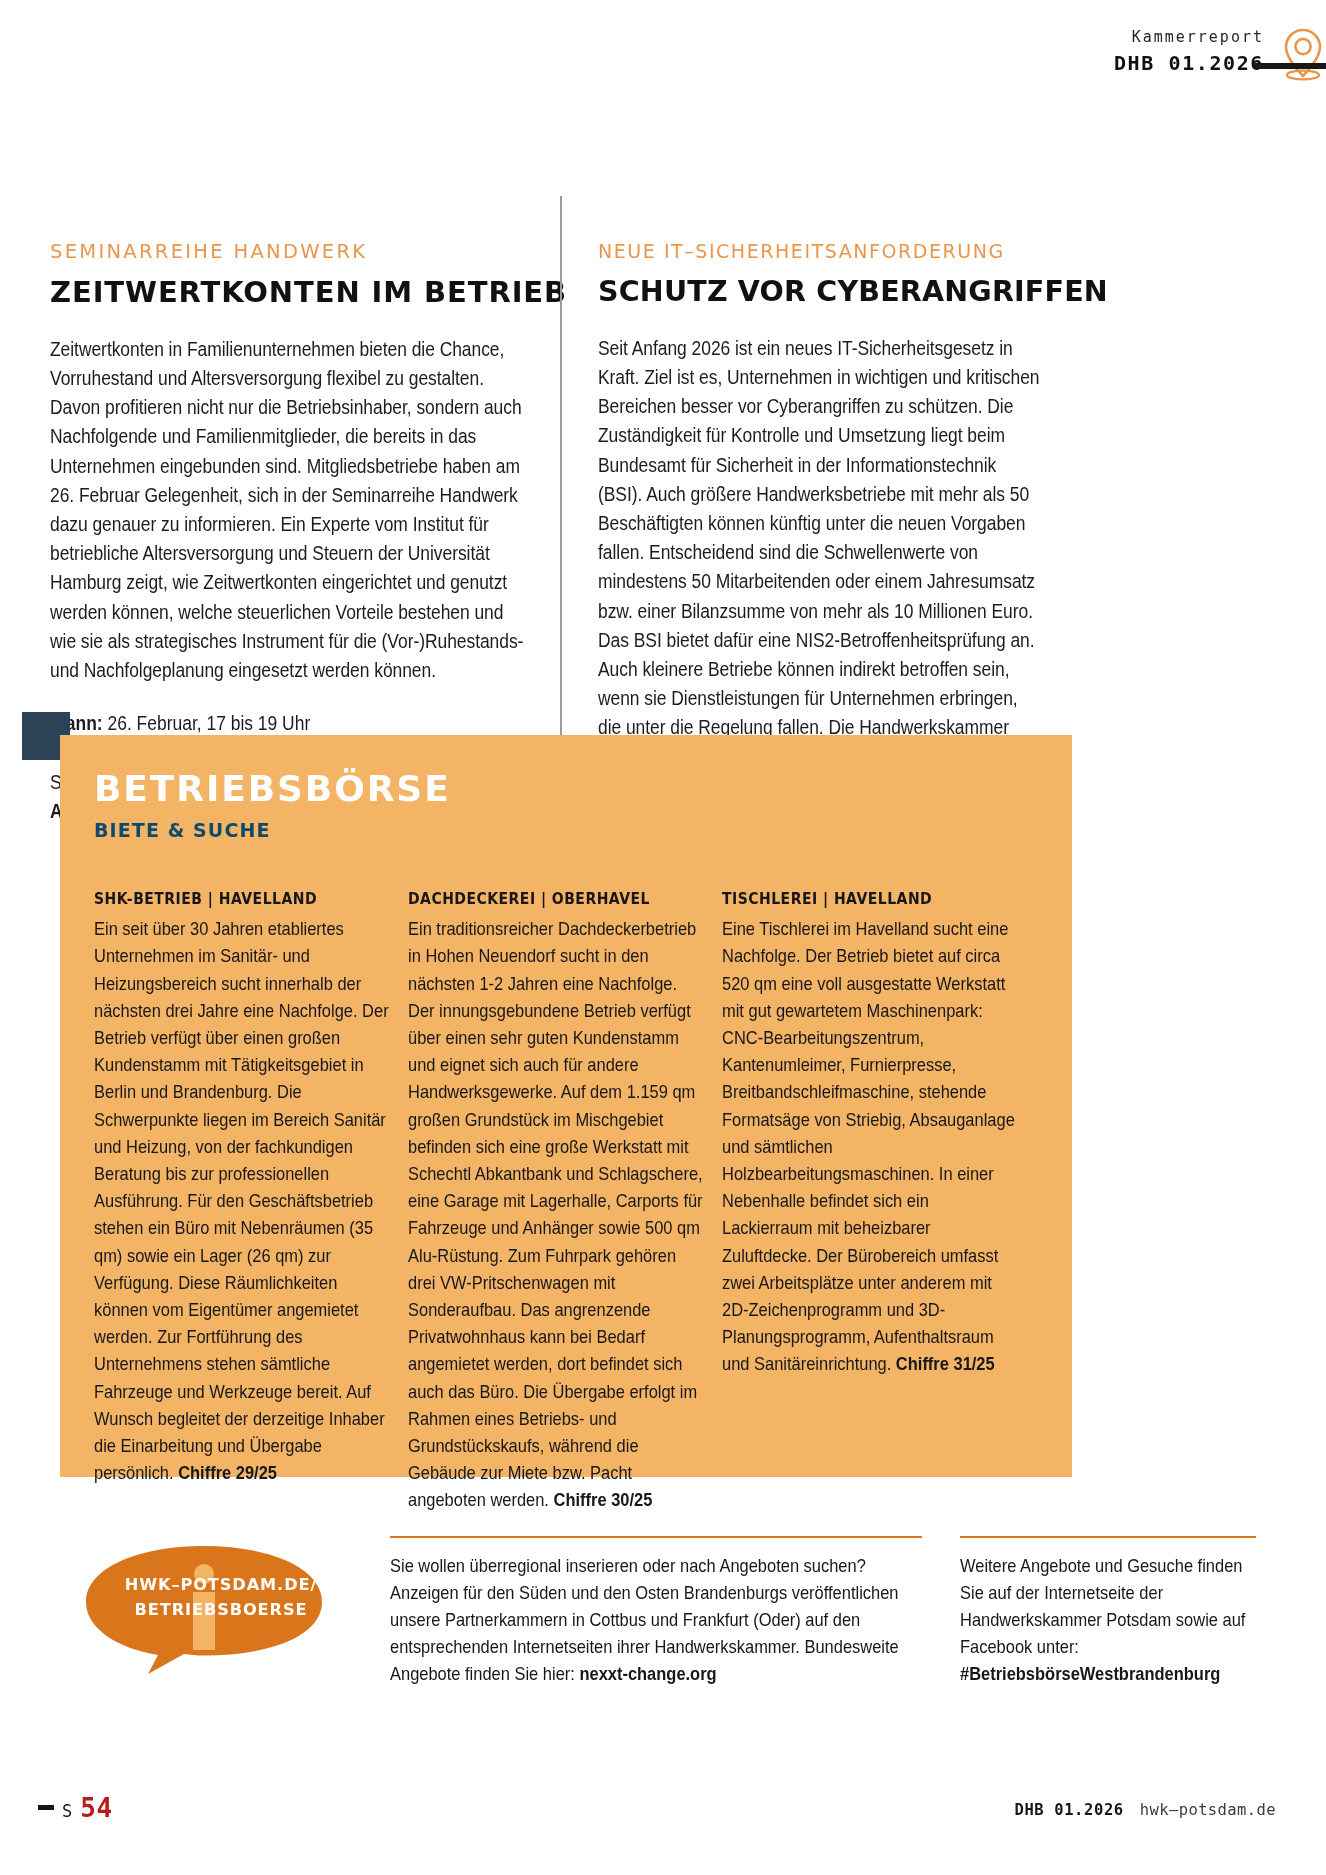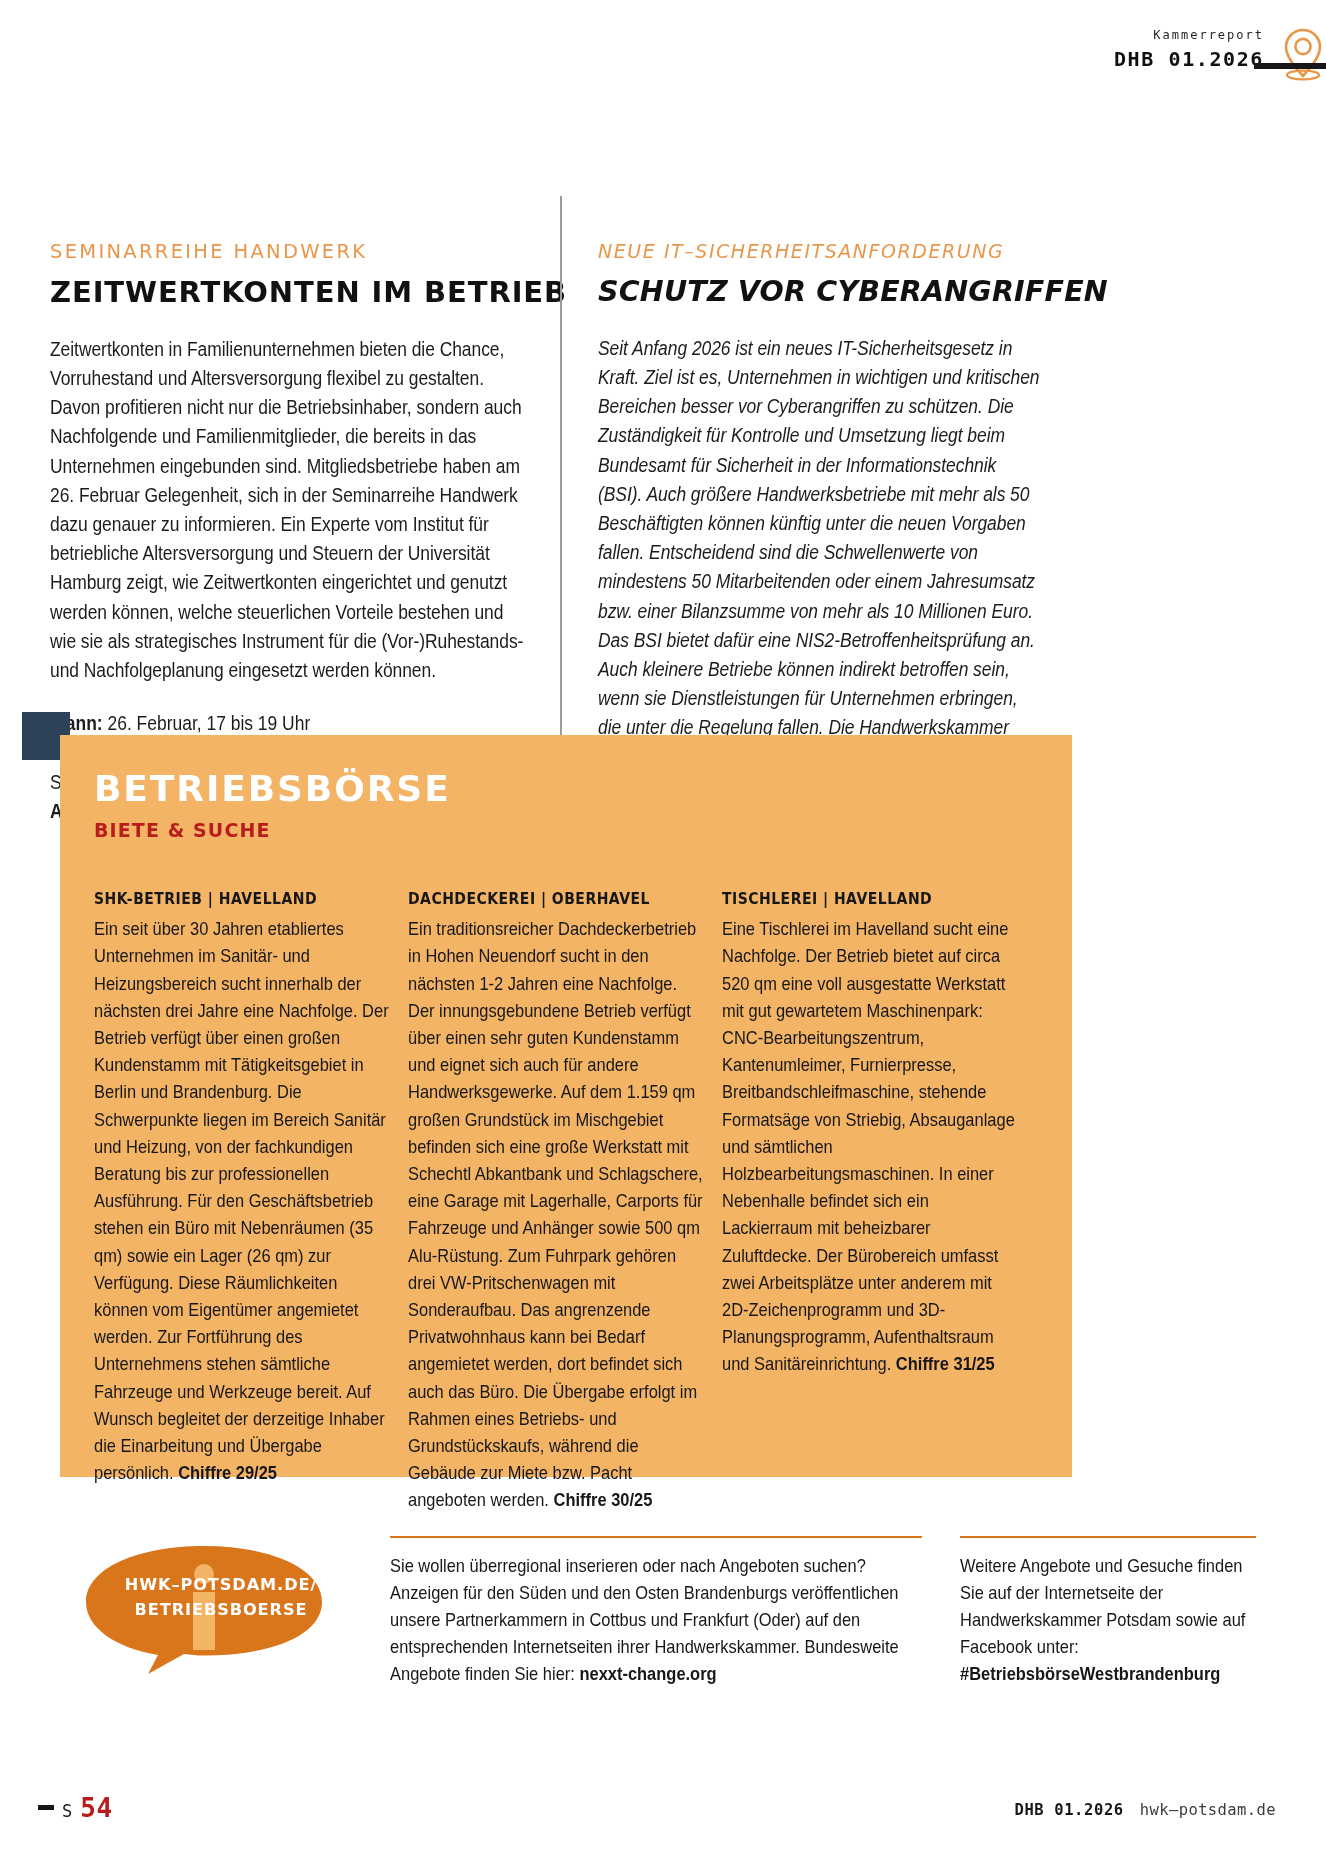--- a/index.html
+++ b/index.html
@@ -30,21 +30,21 @@
     display: flex;
     align-items: flex-start;
     justify-content: flex-end;
   }
   .header-textblock {
     text-align: right;
     padding-top: 6px;
   }
   .header-kammerreport {
     font-family: "DejaVu Sans Mono", monospace;
-    font-size: 12px;
+    font-size: 15px;
     letter-spacing: 2.0px;
     color: #26262a;
     line-height: 1.25;
     font-weight: 400;
   }
   .header-dhb {
     font-family: "DejaVu Sans Mono", monospace;
     font-size: 20px;
     letter-spacing: 1.6px;
     color: #111114;
@@ -77,21 +77,20 @@
     display: flex;
     gap: 0;
   }
   .col {
     width: 480px;
     flex: 0 0 480px;
   }
   .col-right {
     padding-left: 36px;
     border-left: 2px solid #9a9a9f;
-    font-style: italic;
   }
   .col-spacer { flex: 0 0 30px; }
 
   .kicker {
     font-family: "DejaVu Sans", sans-serif;
     font-size: 19.5px;
     letter-spacing: 2.3px;
     color: #e8974a;
     font-weight: 400;
     line-height: 1.2;
@@ -193,21 +192,21 @@
     font-weight: 700;
     letter-spacing: 1.9px;
     color: #ffffff;
     line-height: 1.1;
   }
   .boerse-sub {
     font-family: "DejaVu Sans", sans-serif;
     font-size: 19px;
     font-weight: 700;
     letter-spacing: 1.1px;
-    color: #b91c1c;
+    color: #0c4a6e;
     margin-top: 10px;
   }
 
   .ads {
     display: flex;
     margin-top: 48px;
     gap: 18px;
   }
   .ad {
     width: 296px;

